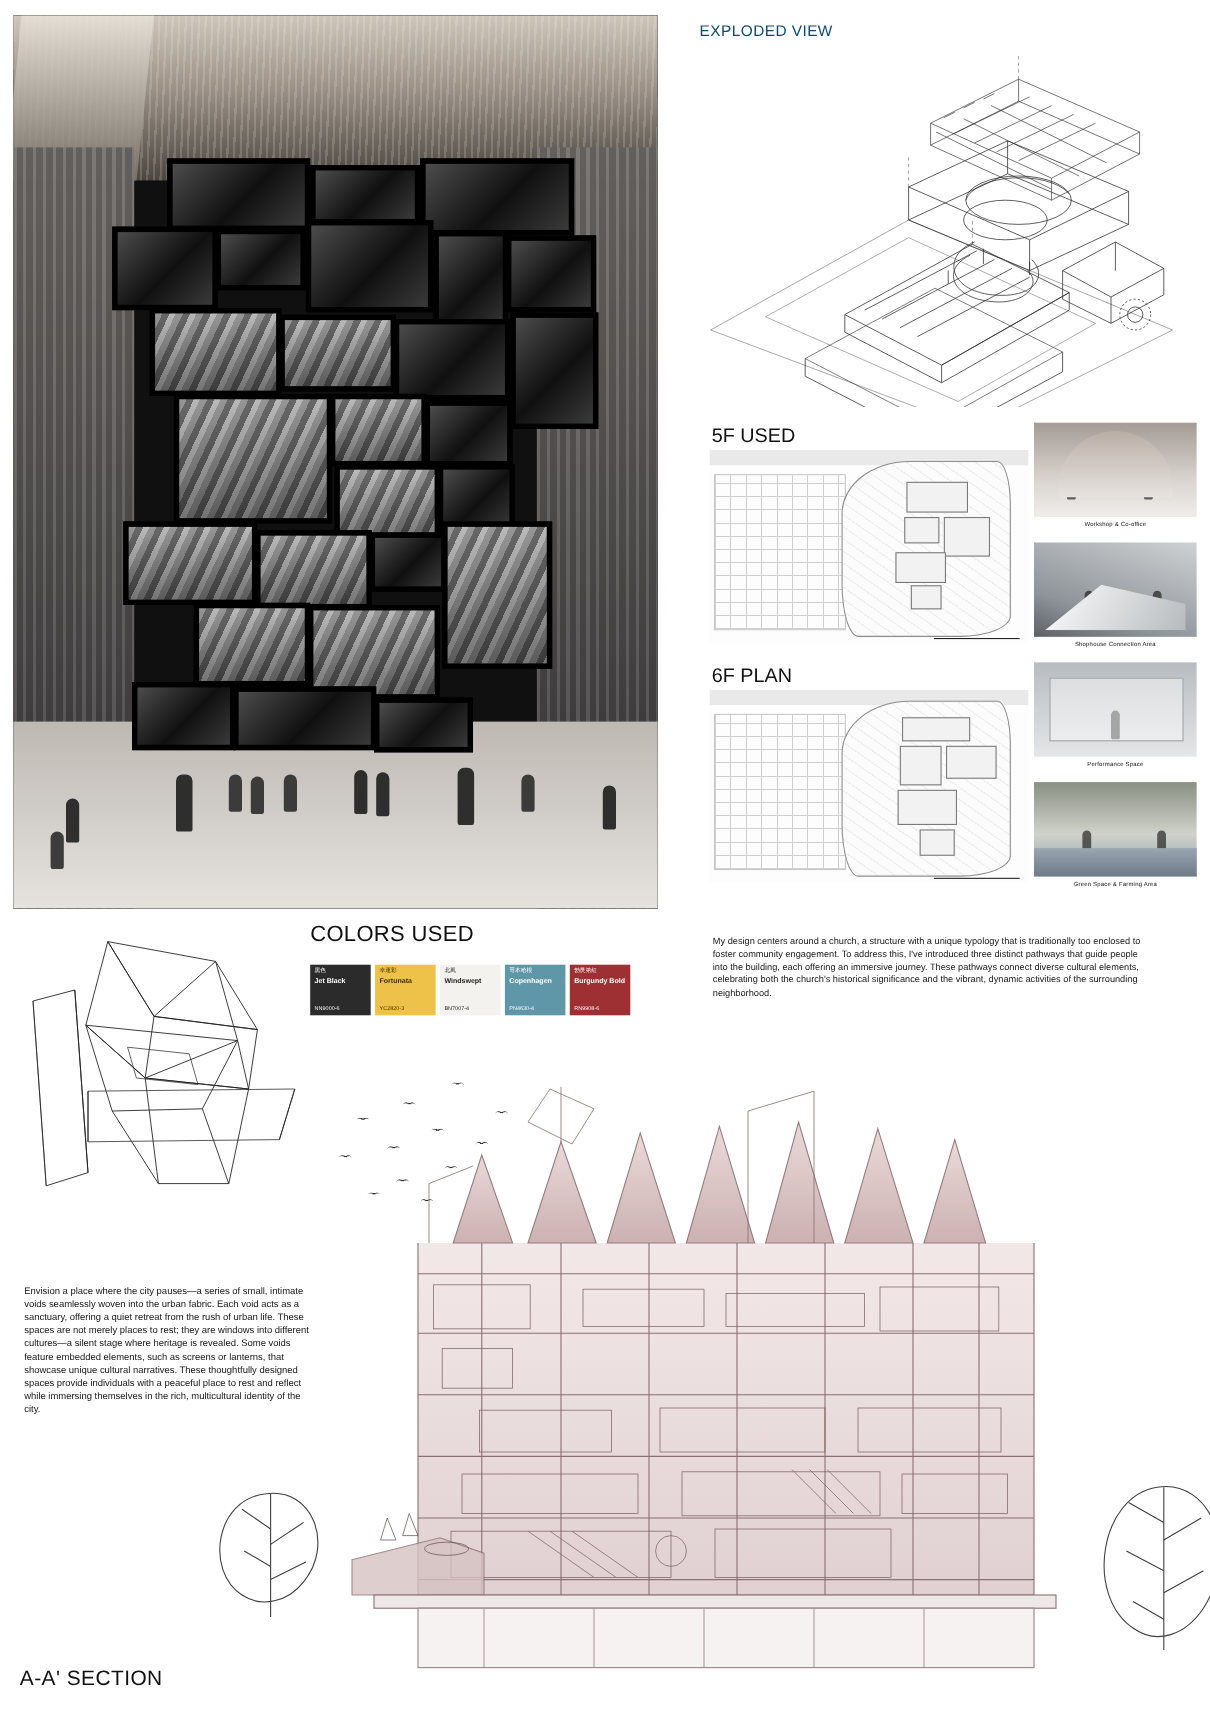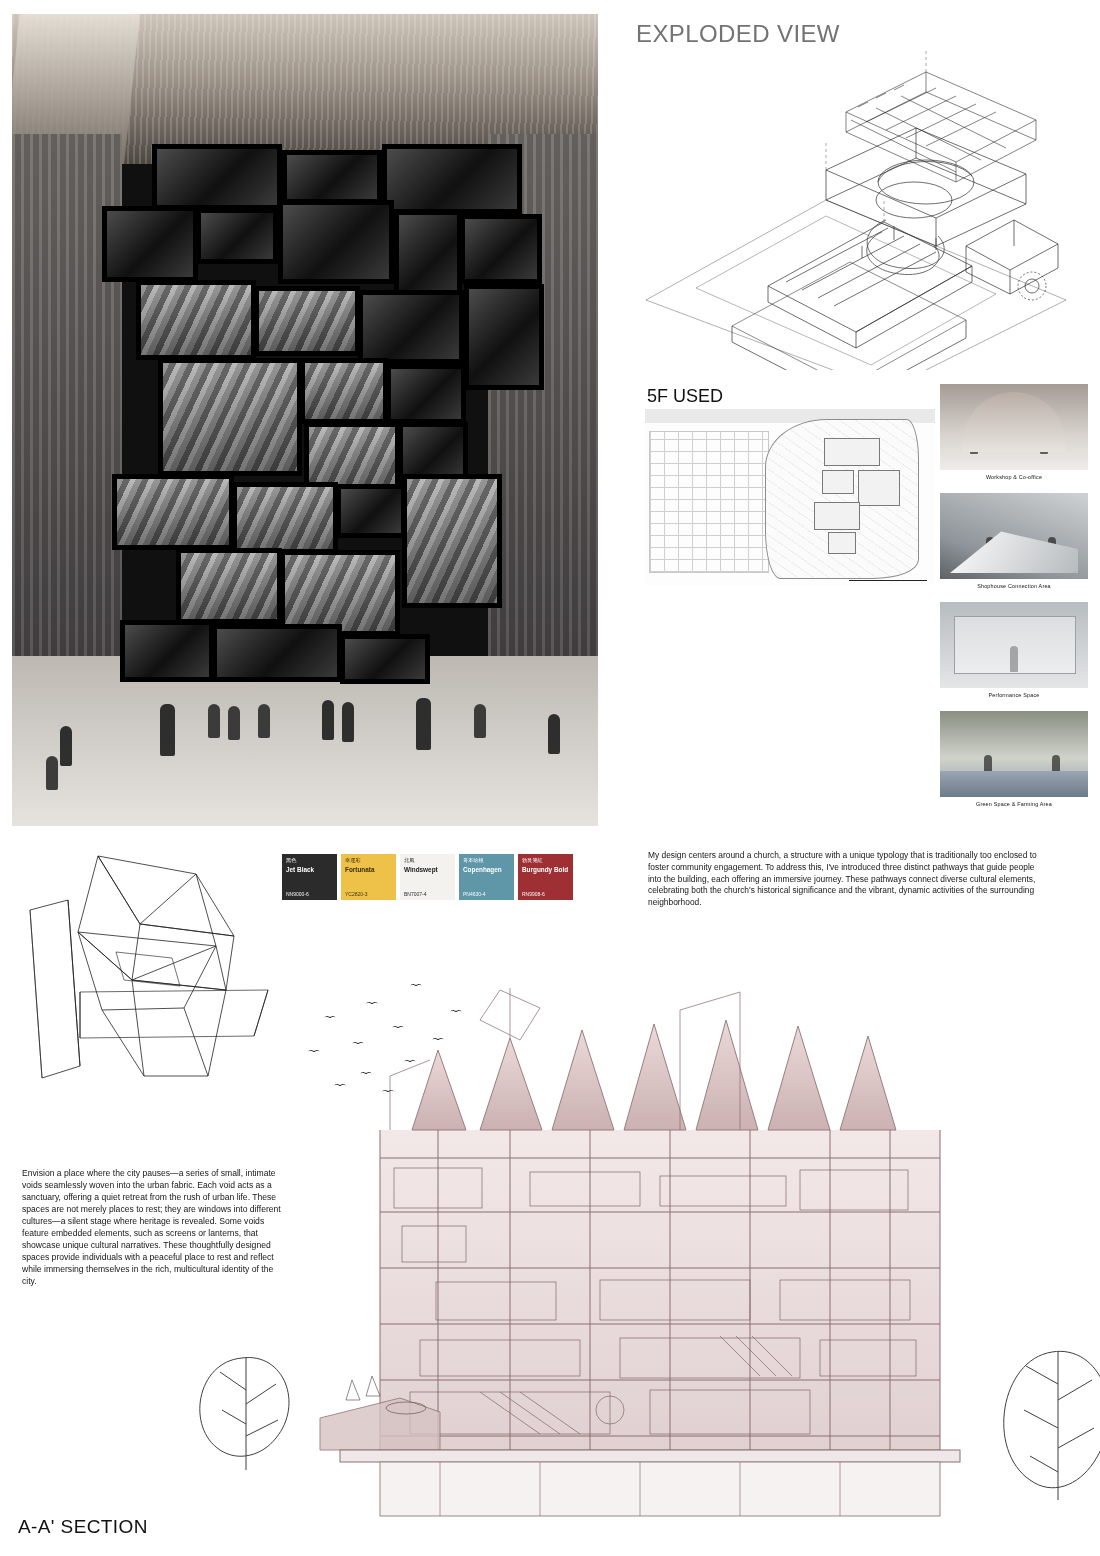--- a/index.html
+++ b/index.html
@@ -64,21 +64,21 @@
   .hero .person{
     position:absolute;bottom:22px;width:12px;height:40px;border-radius:6px 6px 2px 2px;
     background:#1d1d1d;opacity:.9;
   }
   .hero .person.w{background:#2b2b2b;height:34px;}
   .hero .person.tall{height:52px;width:15px;}
 
   
   .exploded-wrap{position:absolute;left:636px;top:20px;width:452px;height:352px;}
   .sec-title{
-    font-size:24px;letter-spacing:.4px;color:#737373;font-weight:400;
+    font-size:14px;letter-spacing:.4px;color:#0c4a6e;font-weight:400;
     font-family:"Liberation Sans", sans-serif;
   }
   .exploded-art{position:absolute;left:0;top:30px;width:452px;height:320px;}
 
   
   .plan-block{position:absolute;}
   .plan5{left:645px;top:386px;width:290px;height:202px;}
   .plan6{left:645px;top:604px;width:290px;height:212px;}
   .plan-title{
     font-size:18px;color:#111;margin:0 0 2px 2px;
@@ -331,20 +331,35 @@
         <div class="room" style="left:58px;top:18px;width:54px;height:26px"></div>
         <div class="room" style="left:56px;top:50px;width:30px;height:22px"></div>
         <div class="room" style="left:92px;top:50px;width:40px;height:34px"></div>
         <div class="room" style="left:48px;top:82px;width:44px;height:26px"></div>
         <div class="room" style="left:62px;top:112px;width:26px;height:20px"></div>
       </div>
       <div class="plan-scalebar"></div>
     </div>
   </div>
 
+  <div class="plan-block plan6">
+    <div class="plan-title">6F PLAN</div>
+    <div class="plan-img">
+      <div class="plan-band"></div>
+      <div class="plan-hatch"></div>
+      <div class="plan-shape">
+        <div class="room" style="left:54px;top:14px;width:60px;height:20px"></div>
+        <div class="room" style="left:52px;top:40px;width:36px;height:34px"></div>
+        <div class="room" style="left:94px;top:40px;width:44px;height:28px"></div>
+        <div class="room" style="left:50px;top:80px;width:52px;height:30px"></div>
+        <div class="room" style="left:70px;top:116px;width:30px;height:22px"></div>
+      </div>
+      <div class="plan-scalebar"></div>
+    </div>
+  </div>
 
   <div class="strip">
     <div class="shot s1">
       <div class="scene">
         <div class="fig" style="left:100px;"></div>
           <div class="fig" style="left:30px;"></div>
       </div>
       <div class="cap">Workshop &amp; Co-office</div>
     </div>
     <div class="shot s2">
@@ -363,20 +378,21 @@
     <div class="shot s4">
       <div class="scene">
         <div class="fig" style="left:44px;"></div>
           <div class="fig" style="left:112px;"></div>
       </div>
       <div class="cap">Green Space &amp; Farming Area</div>
     </div>
   </div>
 
   <div class="colors-sec">
+    <div class="colors-title">COLORS USED</div>
     <div class="swatches">
       <div class="sw" style="background:#2b2b2b;color:#fff">
         <div class="t1">黑色</div>
         <div class="t2">Jet Black</div>
         <div class="t4">NN9000-6</div>
       </div>
       <div class="sw" style="background:#eec148;color:#3b2f06">
         <div class="t1">幸運彩</div>
         <div class="t2">Fortunata</div>
         <div class="t4">YC2820-3</div>

